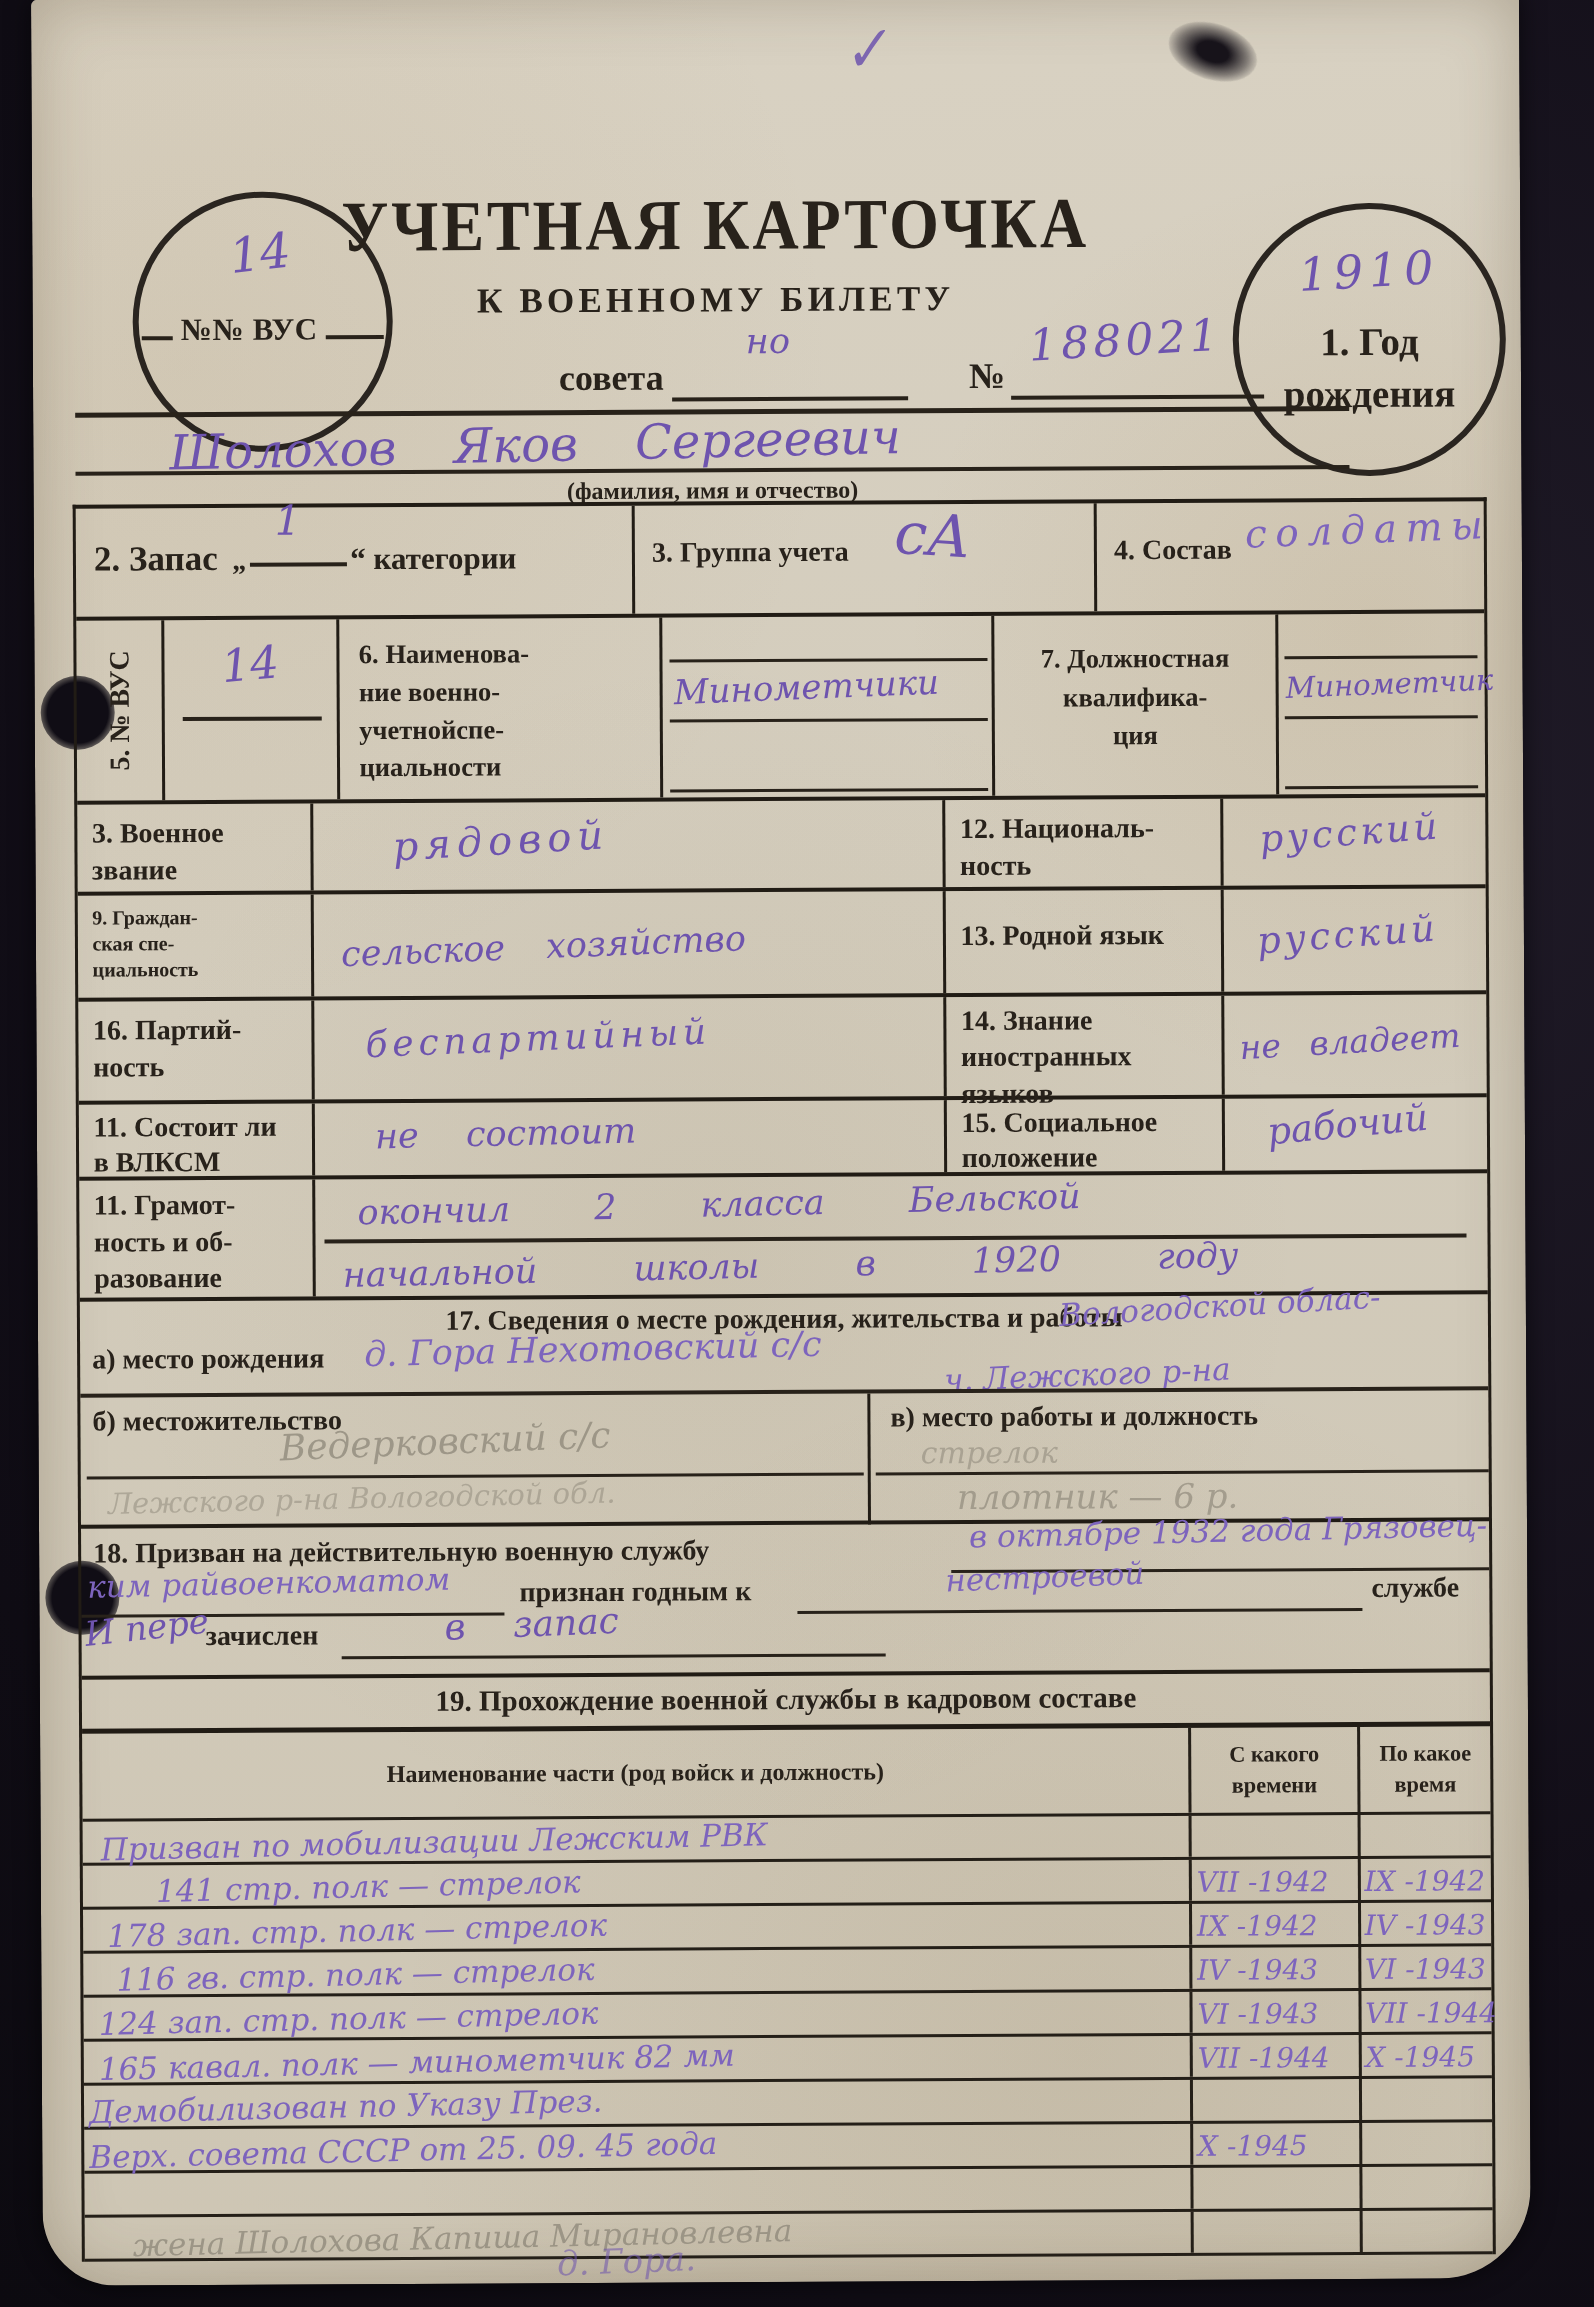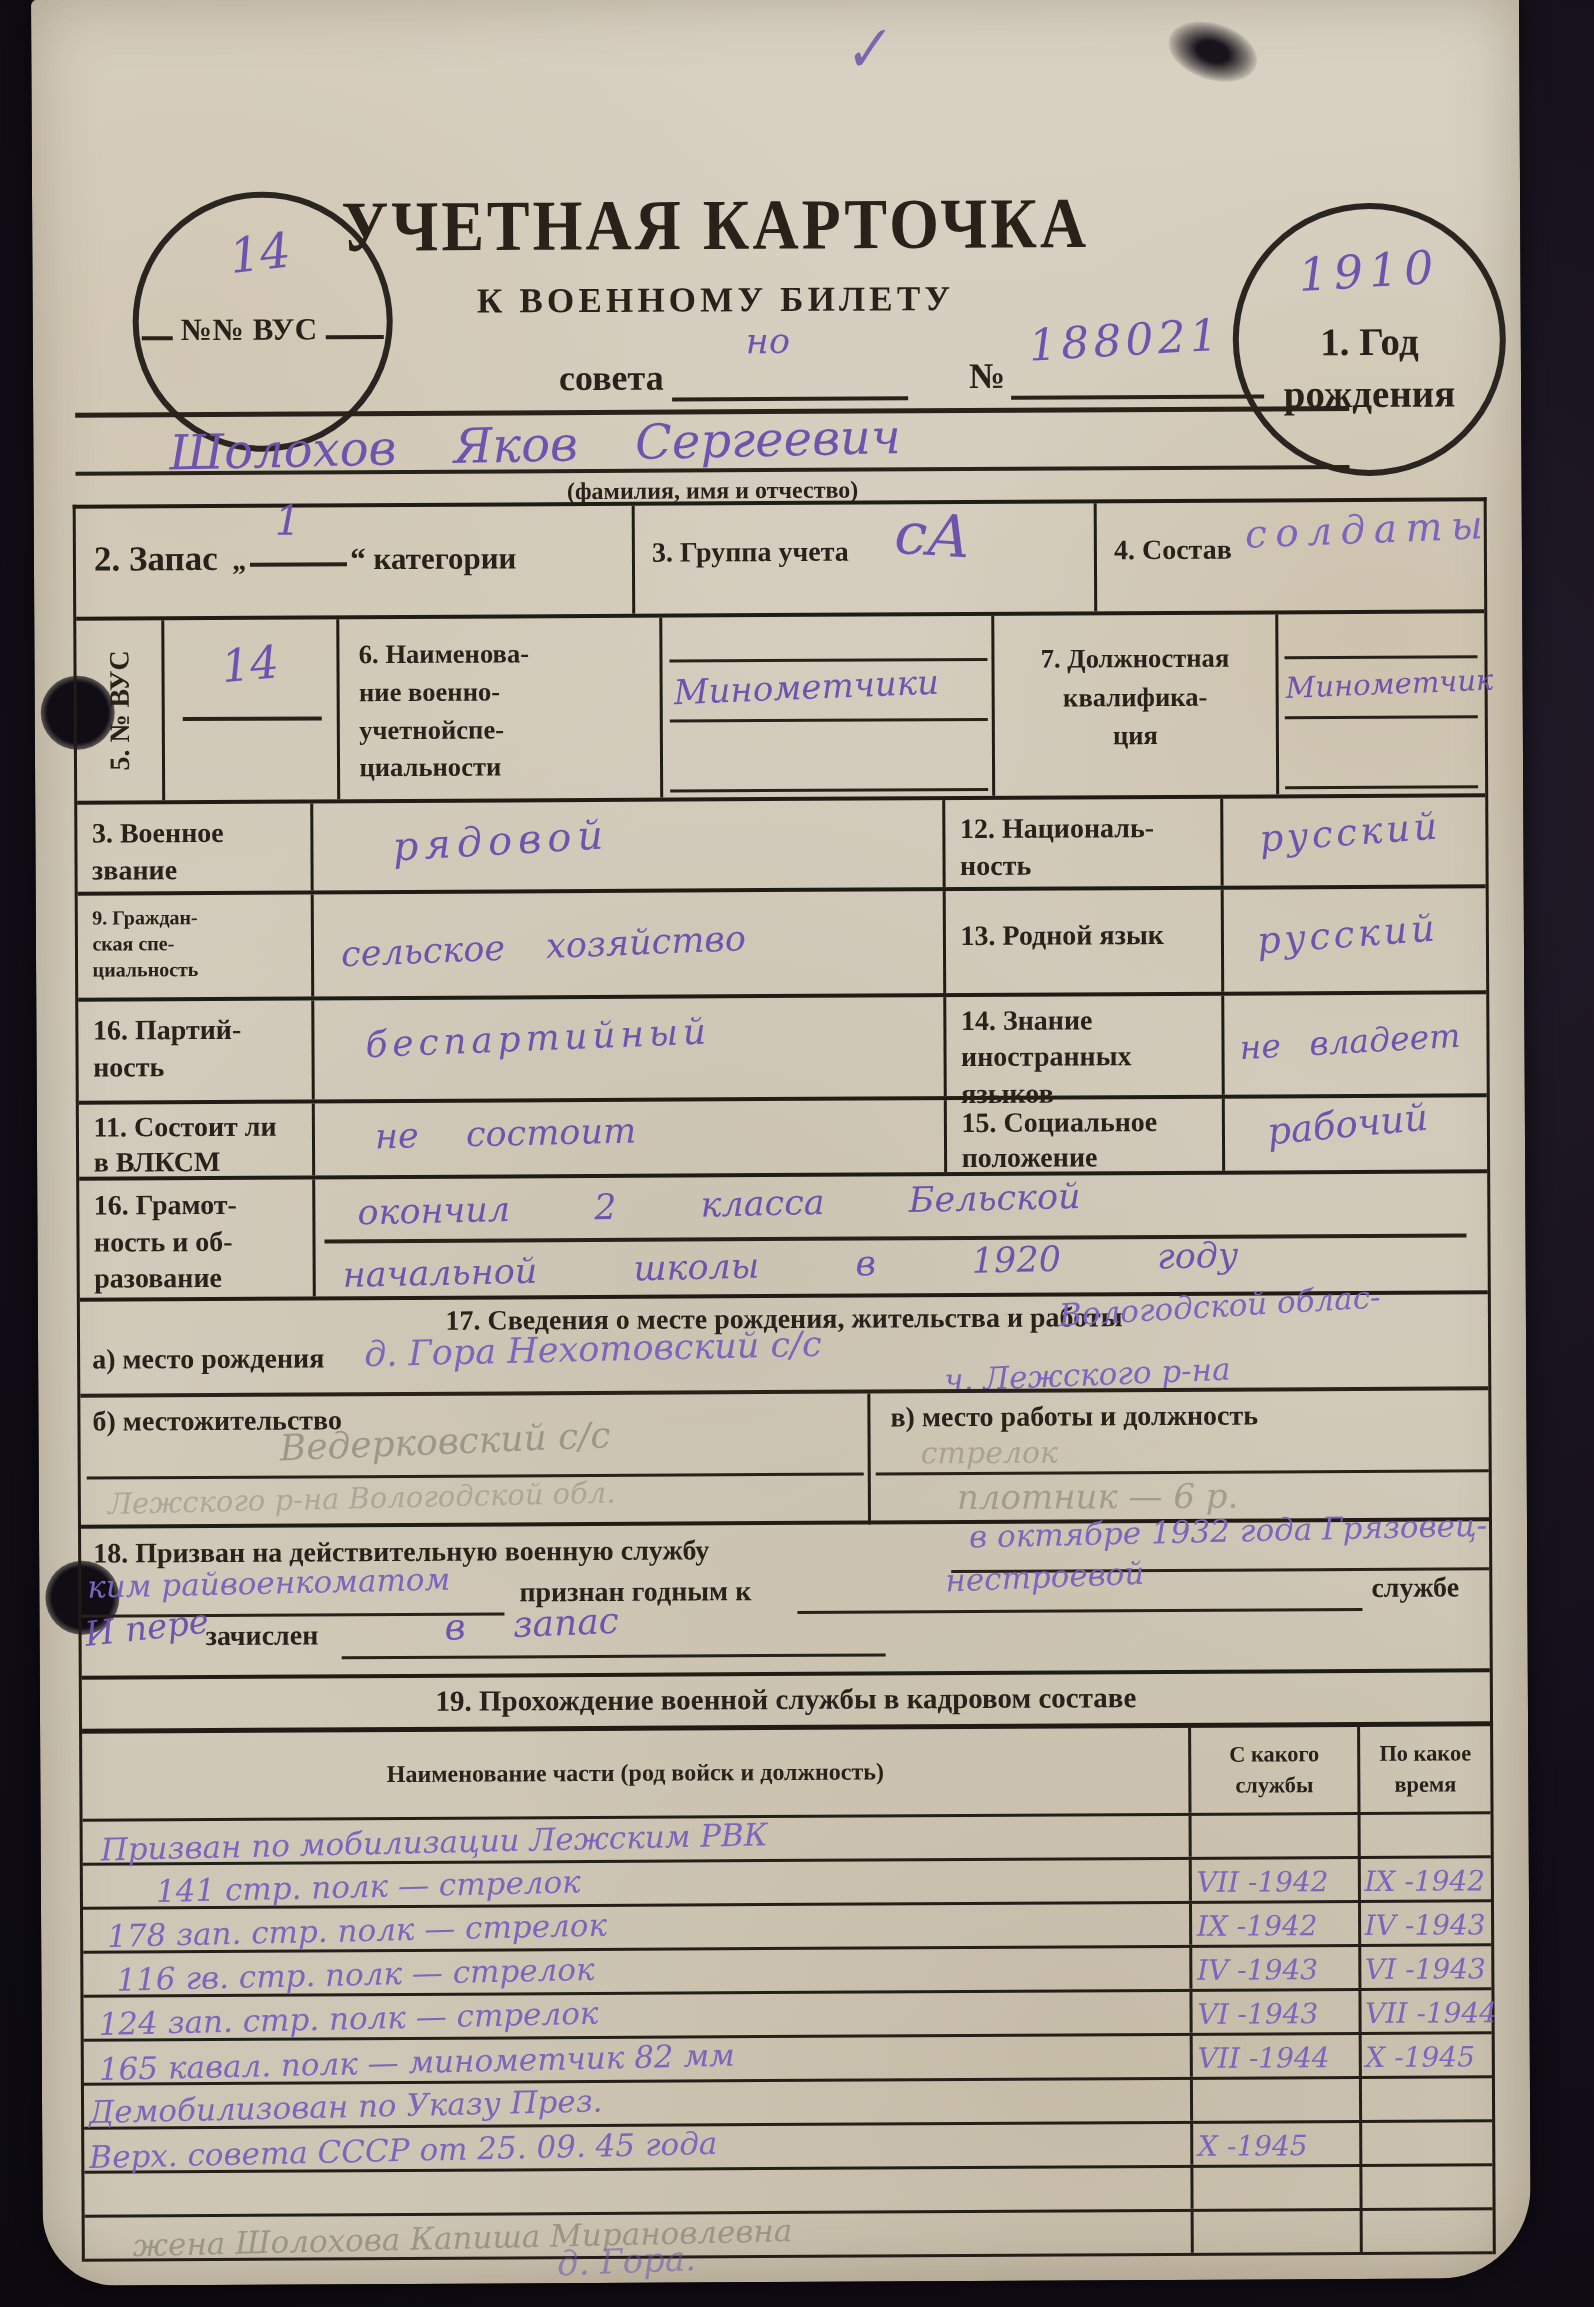--- a/index.html
+++ b/index.html
@@ -200,21 +200,21 @@
         <span class="lbl pre" style="font-size:28px;line-height:1.25;">15. Социальное
 положение</span>
       </div>
       <div class="cell" style="flex:1;">
         <span class="abs hw" style="left:42px;top:4.8px;font-size:37px;transform:rotate(-5deg);">рабочий</span>
       </div>
     </div>
 
     <div class="frow" style="height:121px;">
       <div class="cell" style="width:236px;padding:7.3px 0 0 14.5px;">
-        <span class="lbl pre" style="font-size:28px;line-height:1.3;">16. Грамот-
+        <span class="lbl pre" style="font-size:28px;line-height:1.3;">11. Грамот-
 ность и об-
 разование</span>
       </div>
       <div class="cell" style="flex:1;">
         <span class="abs hw" style="left:42px;top:7.3px;font-size:35px;word-spacing:73px;white-space:nowrap;transform:rotate(-1deg);">окончил 2 класса Бельской</span>
         <div class="rule" style="left:9px;top:60px;width:1142px;height:3.6px;"></div>
         <span class="abs hw" style="left:27px;top:68px;font-size:35px;word-spacing:85px;white-space:nowrap;transform:rotate(-1deg);">начальной школы в 1920 году</span>
       </div>
     </div>
 
@@ -255,21 +255,21 @@
     <div class="cell" style="height:54px;border-bottom:5.4px solid #211c15;">
       <div class="abs lbl" style="left:0;top:7.3px;width:100%;text-align:center;font-size:29px;">19. Прохождение военной службы в кадровом составе</div>
     </div>
 
     <div class="svc-row" style="height:88px;border-bottom:3.6px solid #241f18;">
       <div class="svc-c1" style="display:flex;align-items:center;justify-content:center;">
         <span class="lbl" style="font-size:24px;">Наименование части (род войск и должность)</span>
       </div>
       <div class="svc-c2" style="display:flex;align-items:center;justify-content:center;">
         <span class="lbl pre" style="font-size:22.4px;line-height:1.35;">С какого
-службы</span>
+времени</span>
       </div>
       <div class="svc-c3" style="display:flex;align-items:center;justify-content:center;">
         <span class="lbl pre" style="font-size:22.4px;line-height:1.35;">По какое
 время</span>
       </div>
     </div>
 
     <div>
         <div class="svc-row">
           <div class="svc-c1">

